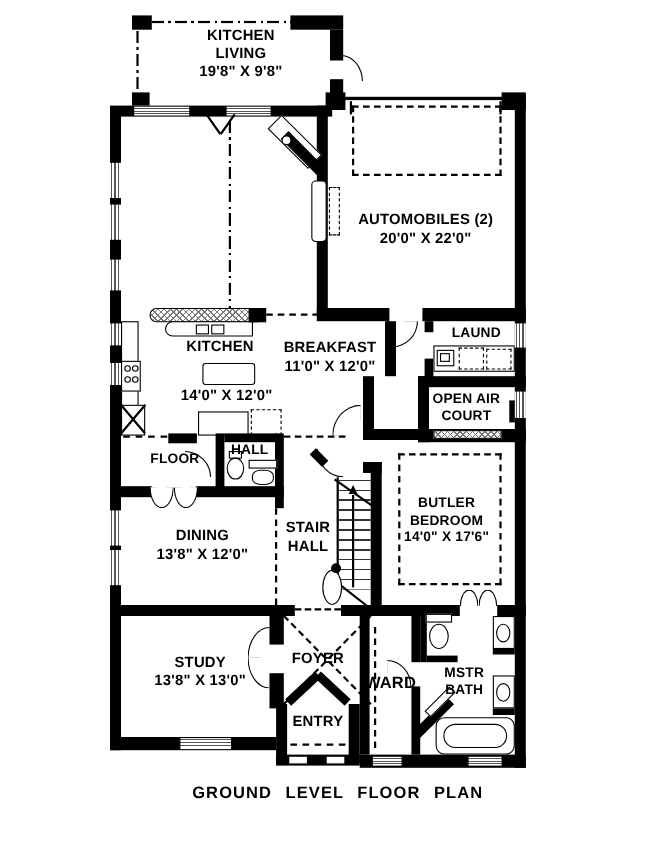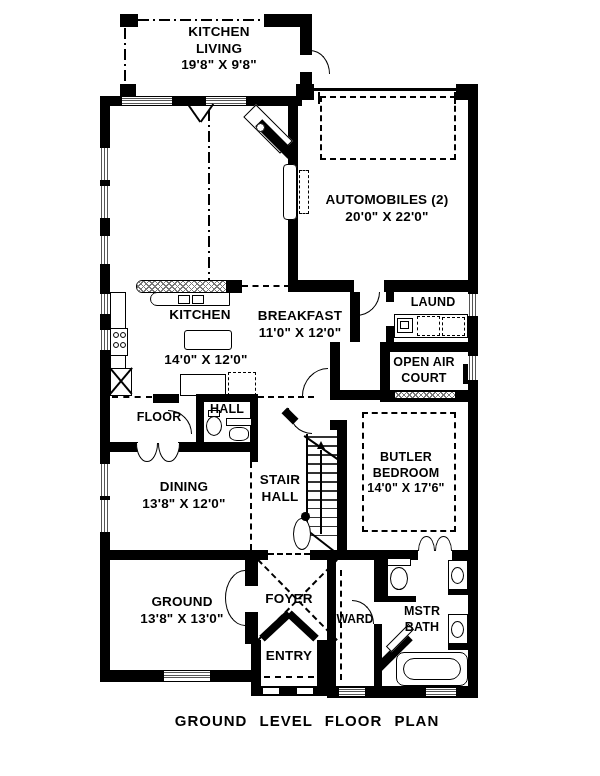--- a/index.html
+++ b/index.html
@@ -25,21 +25,21 @@
   .semi-up{position:absolute;box-sizing:border-box;border:1.6px solid #000;border-bottom:none;border-radius:50% 50% 0 0/100% 100% 0 0;background:#fff}
   .semi-down{position:absolute;box-sizing:border-box;border:1.6px solid #000;border-top:none;border-radius:0 0 50% 50%/0 0 100% 100%;background:#fff}
   .rot{position:absolute;background:#000}
   .rotw{position:absolute;background:#fff;border:1.5px solid #000;box-sizing:border-box}
   .rline{position:absolute;background:#000}
   .treads{position:absolute;background:repeating-linear-gradient(180deg,#333 0 1.5px,transparent 1.5px 9px)}
   .arrowhead{position:absolute;width:0;height:0;border-left:4px solid transparent;border-right:4px solid transparent;border-bottom:8px solid #000}
   .lbl{position:absolute;transform:translateX(-50%);text-align:center;font-weight:bold;color:#000;white-space:nowrap;line-height:1.24}
   .f14{font-size:13.5px;letter-spacing:.2px}
   .f13{font-size:12.5px;letter-spacing:.2px}
-  .f12{font-size:12px;letter-spacing:.1px}
+  .f12{font-size:15px;letter-spacing:.1px}
   .title{position:absolute;transform:translateX(-50%);font-weight:bold;font-size:15px;letter-spacing:1px;word-spacing:7px;color:#000;white-space:nowrap}
 </style>
 </head>
 <body>
 
 <div class="canvas">
 
   <div class="wall" style="left:100px;top:96px;width:10px;height:586px"></div>
   <div class="wall" style="left:100px;top:670px;width:151px;height:12px"></div>
   <div class="wall" style="left:251px;top:640px;width:10px;height:54px"></div>
@@ -244,21 +244,21 @@
   <div class="lbl f14" style="left:280px;top:472px">
     <div>STAIR</div>
     <div>HALL</div>
   </div>
   <div class="lbl f13" style="left:406px;top:450px">
     <div>BUTLER</div>
     <div>BEDROOM</div>
     <div>14'0" X 17'6"</div>
   </div>
   <div class="lbl f14" style="left:182px;top:594px">
-    <div>GROUND</div>
+    <div>STUDY</div>
     <div>13'8" X 13'0"</div>
   </div>
   <div class="lbl f14" style="left:289px;top:591px">
     <div>FOYER</div>
   </div>
   <div class="lbl f14" style="left:289px;top:648px">
     <div>ENTRY</div>
   </div>
   <div class="lbl f12" style="left:355px;top:612px">
     <div>WARD</div>

